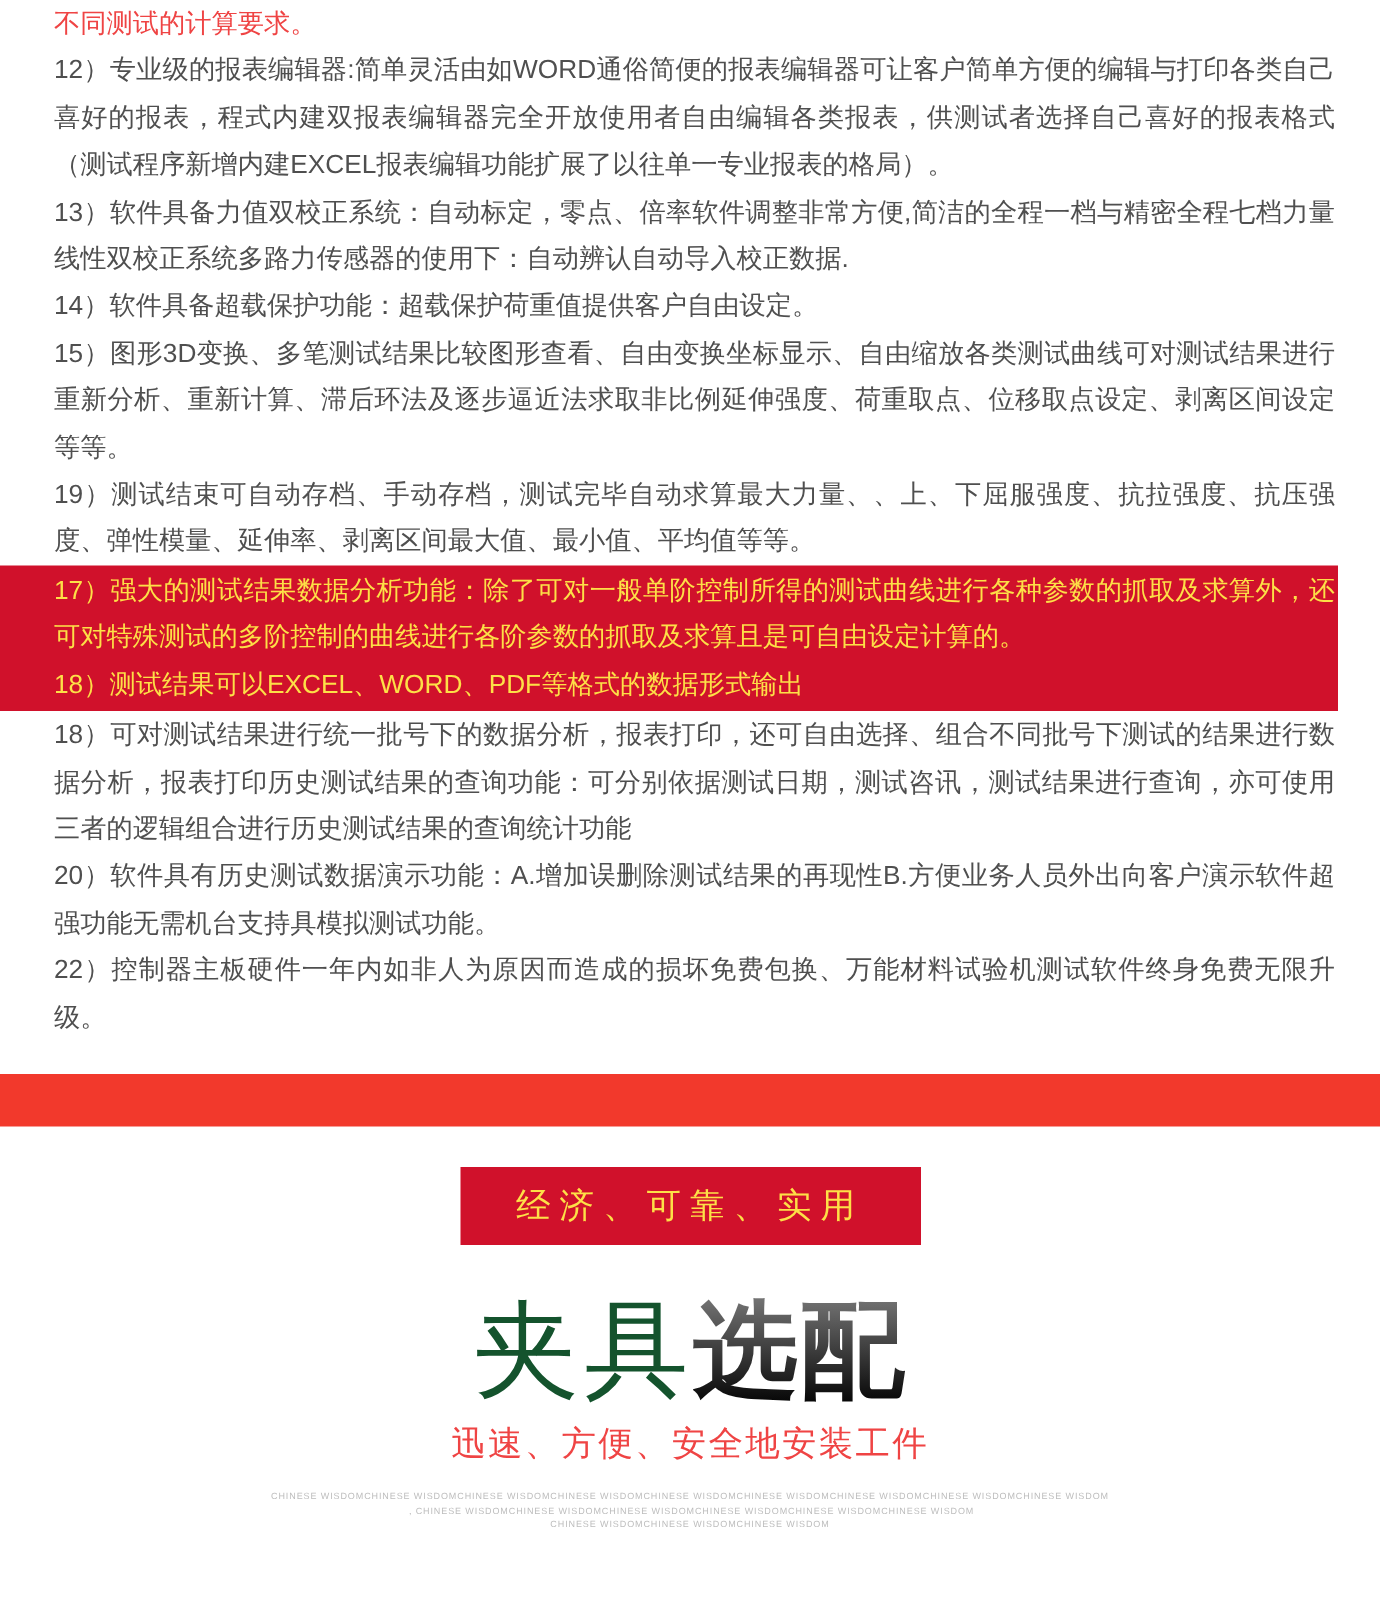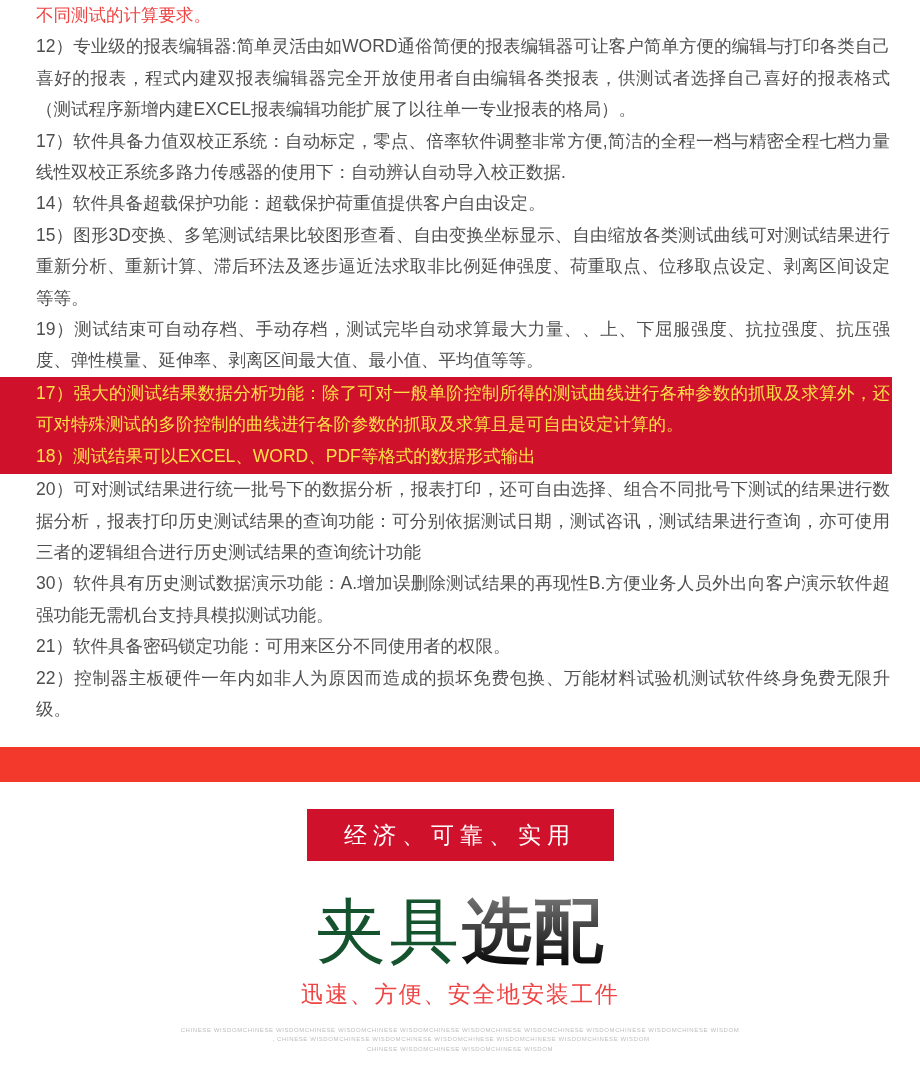--- a/index.html
+++ b/index.html
@@ -22,21 +22,21 @@
     margin-right:-2px; padding-right:2px;
     padding-top:1px; padding-bottom:2px;
   }
   .hl p { color:#fde047; }
   
   .bar { height:35px; background:#f2392c; margin-top:22px; }
   
   .section { text-align:center; }
   .banner-btn {
     margin:27px auto 0; width:307px; height:52px;
-    background:#d0112b; color:#ffffff;
+    background:#d0112b; color:#fde047;
     font-size:23px; letter-spacing:6px;
     display:flex; align-items:center; justify-content:center;
     border:none; cursor:pointer;
     font-family:"Liberation Sans","DejaVu Sans",sans-serif;
   }
   .big-title { margin-top:34px; font-size:70px; line-height:1.05; white-space:nowrap; }
   .big-title .light {
     color:#14532d; font-weight:100; letter-spacing:3px;
   }
   .big-title .bold {
@@ -52,31 +52,30 @@
     margin-top:16px; font-size:6px; line-height:9.5px;
     color:#bdbdbd; letter-spacing:0.6px;
   }
 </style>
 </head>
 <body>
 
 <div class="content">
   <p class="clip-line">不同测试的计算要求。</p>
   <p>12）专业级的报表编辑器:简单灵活由如WORD通俗简便的报表编辑器可让客户简单方便的编辑与打印各类自己喜好的报表，程式内建双报表编辑器完全开放使用者自由编辑各类报表，供测试者选择自己喜好的报表格式（测试程序新增内建EXCEL报表编辑功能扩展了以往单一专业报表的格局）。</p>
-  <p>17）软件具备力值双校正系统：自动标定，零点、倍率软件调整非常方便,简洁的全程一档与精密全程七档力量线性双校正系统多路力传感器的使用下：自动辨认自动导入校正数据.</p>
+  <p>13）软件具备力值双校正系统：自动标定，零点、倍率软件调整非常方便,简洁的全程一档与精密全程七档力量线性双校正系统多路力传感器的使用下：自动辨认自动导入校正数据.</p>
   <p>14）软件具备超载保护功能：超载保护荷重值提供客户自由设定。</p>
   <p>15）图形3D变换、多笔测试结果比较图形查看、自由变换坐标显示、自由缩放各类测试曲线可对测试结果进行重新分析、重新计算、滞后环法及逐步逼近法求取非比例延伸强度、荷重取点、位移取点设定、剥离区间设定等等。</p>
   <p>19）测试结束可自动存档、手动存档，测试完毕自动求算最大力量、、上、下屈服强度、抗拉强度、抗压强度、弹性模量、延伸率、剥离区间最大值、最小值、平均值等等。</p>
   <div class="hl">
     <p>17）强大的测试结果数据分析功能：除了可对一般单阶控制所得的测试曲线进行各种参数的抓取及求算外，还可对特殊测试的多阶控制的曲线进行各阶参数的抓取及求算且是可自由设定计算的。</p>
     <p>18）测试结果可以EXCEL、WORD、PDF等格式的数据形式输出</p>
   </div>
-  <p>20）可对测试结果进行统一批号下的数据分析，报表打印，还可自由选择、组合不同批号下测试的结果进行数据分析，报表打印历史测试结果的查询功能：可分别依据测试日期，测试咨讯，测试结果进行查询，亦可使用三者的逻辑组合进行历史测试结果的查询统计功能</p>
-  <p>30）软件具有历史测试数据演示功能：A.增加误删除测试结果的再现性B.方便业务人员外出向客户演示软件超强功能无需机台支持具模拟测试功能。</p>
-  <p>21）软件具备密码锁定功能：可用来区分不同使用者的权限。</p>
+  <p>18）可对测试结果进行统一批号下的数据分析，报表打印，还可自由选择、组合不同批号下测试的结果进行数据分析，报表打印历史测试结果的查询功能：可分别依据测试日期，测试咨讯，测试结果进行查询，亦可使用三者的逻辑组合进行历史测试结果的查询统计功能</p>
+  <p>20）软件具有历史测试数据演示功能：A.增加误删除测试结果的再现性B.方便业务人员外出向客户演示软件超强功能无需机台支持具模拟测试功能。</p>
   <p>22）控制器主板硬件一年内如非人为原因而造成的损坏免费包换、万能材料试验机测试软件终身免费无限升级。</p>
 </div>
 
 <div class="bar"></div>
 
 <div class="section">
   <button class="banner-btn">经济、可靠、实用</button>
 
   <div class="big-title">
     <span class="light">夹具</span><span class="bold">选配</span>

